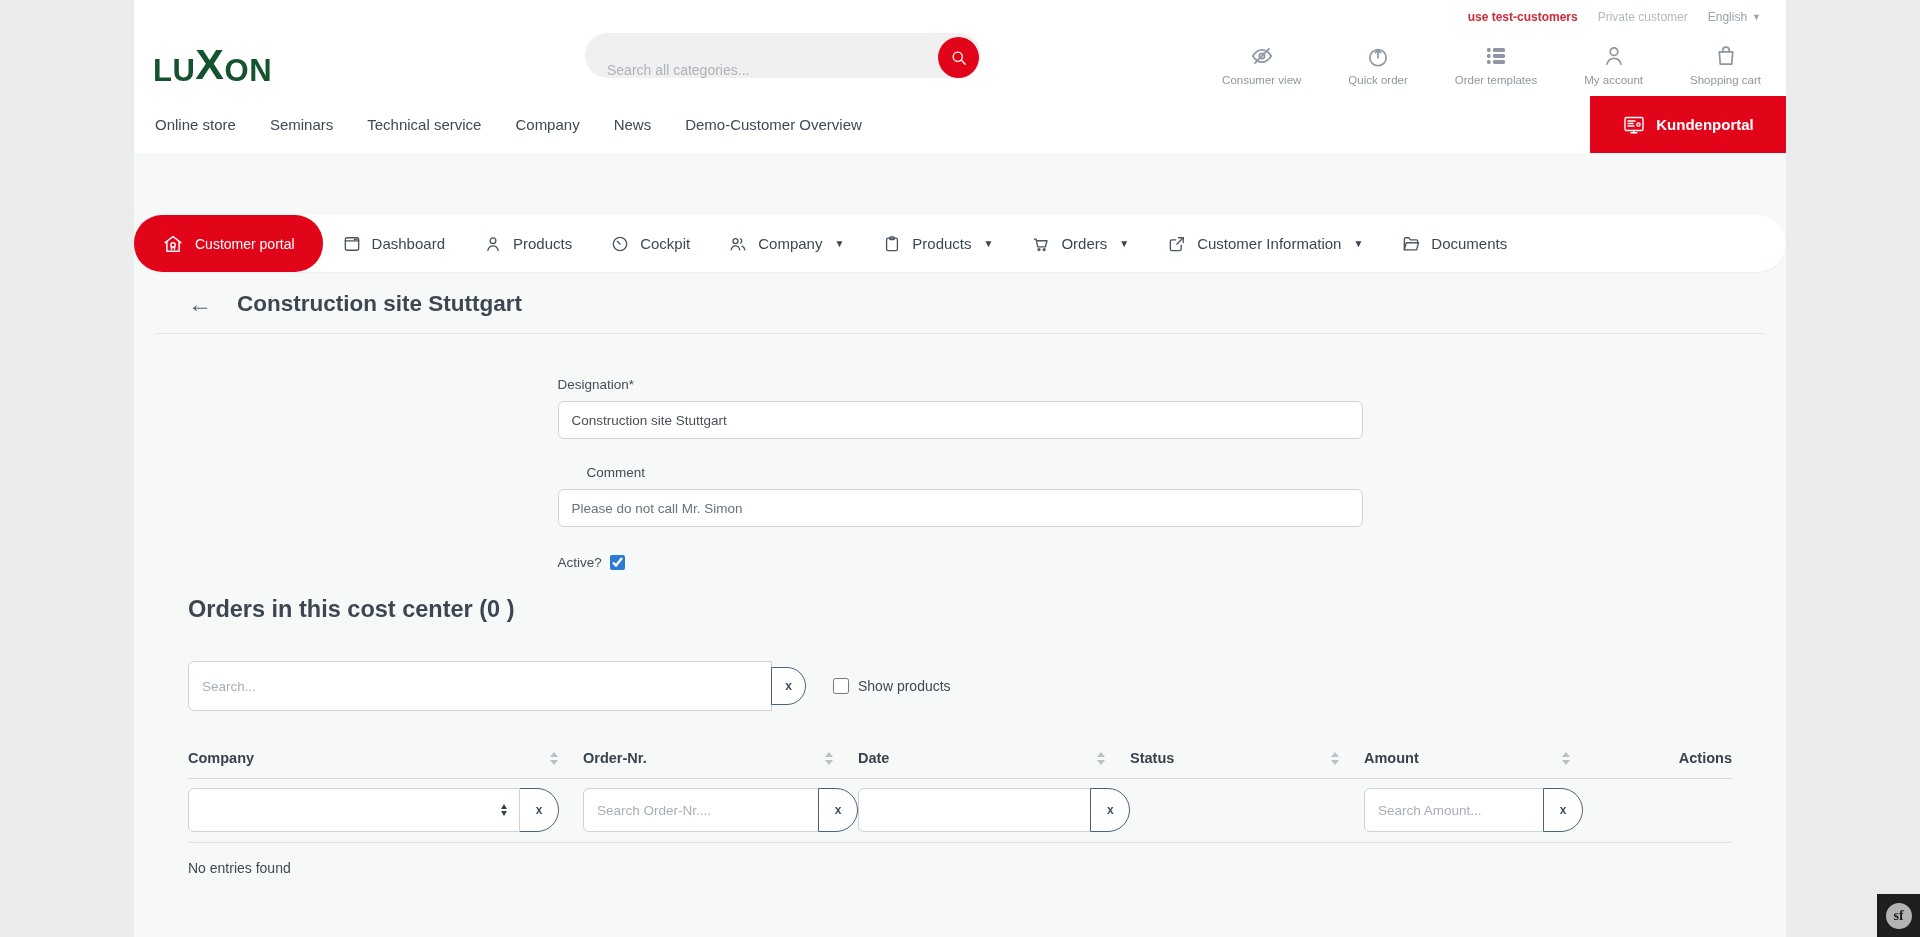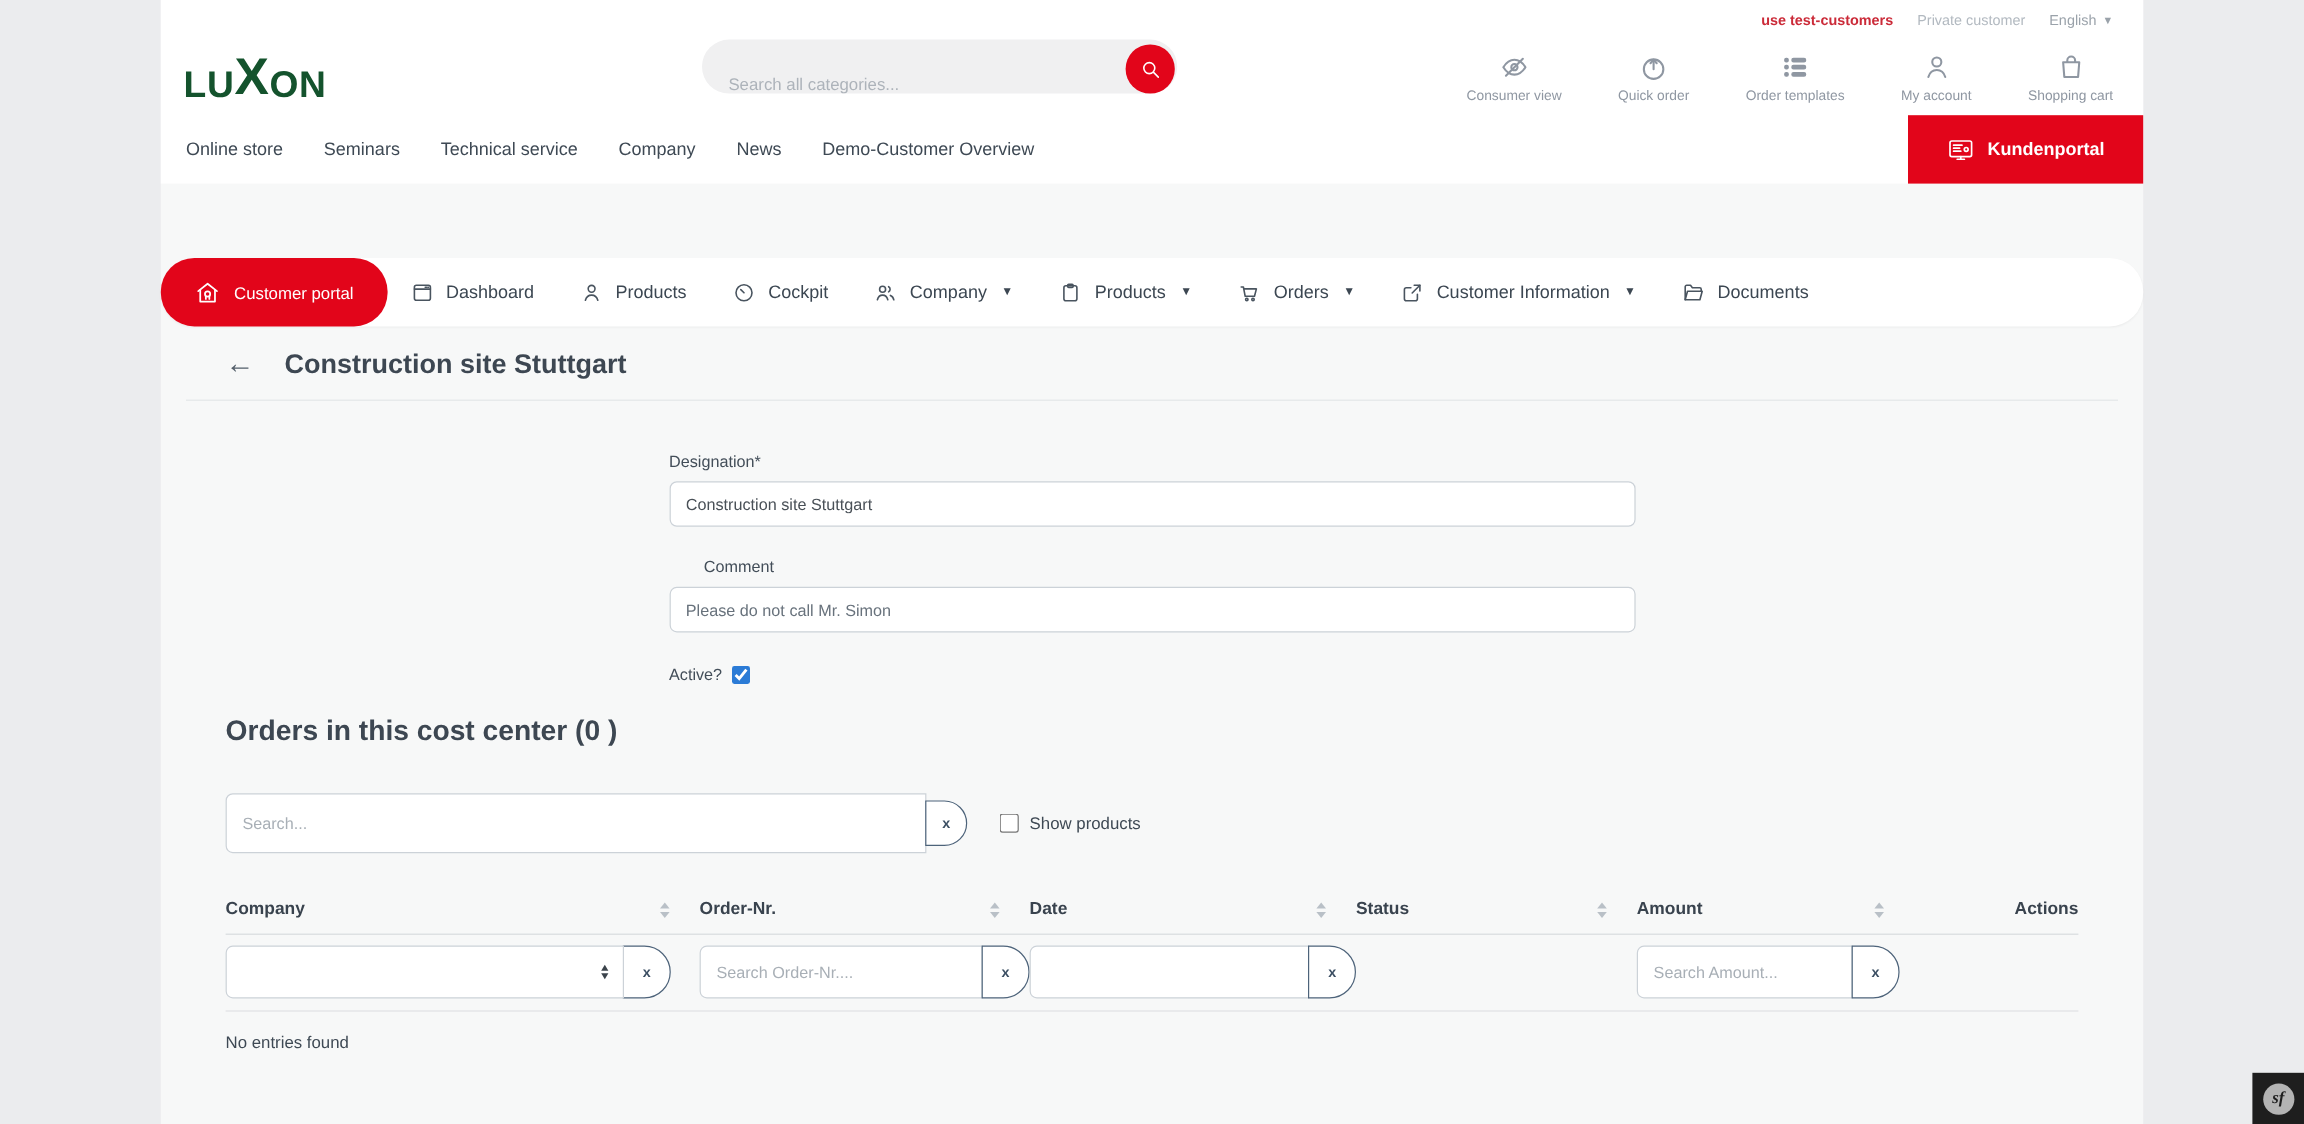--- a/index.html
+++ b/index.html
@@ -89,21 +89,21 @@
   .selectwrap .stepper { position:absolute; right:13px; top:50%; transform:translateY(-50%); display:flex; flex-direction:column; gap:2px; align-items:center; pointer-events:none; }
   .stepper .up { width:0; height:0; border-left:3.5px solid transparent; border-right:3.5px solid transparent; border-bottom:5px solid #3b434b; }
   .stepper .down { width:0; height:0; border-left:3.5px solid transparent; border-right:3.5px solid transparent; border-top:5px solid #3b434b; }
   .w252 { width:236px; }
   .w220 { width:180px; }
 
   .empty-row { padding:17px 0 20px; font-size:14px; color:#3e4954; }
 
   
   .sf-widget { position:fixed; right:calc((100vw - 1920px)/2); bottom:0; width:43px; height:43px; background:#1e1e1e; display:flex; align-items:center; justify-content:center; cursor:pointer; }
-  .sf-widget .disc { width:26px; height:26px; border-radius:50%; background:#b3b3b3; color:#1e1e1e; display:flex; align-items:center; justify-content:center; font-family:"Liberation Serif", serif; font-style:italic; font-weight:bold; font-size:14px; }
+  .sf-widget .disc { width:26px; height:26px; border-radius:50%; background:#b3b3b3; color:#1e1e1e; display:flex; align-items:center; justify-content:center; font-family:"Liberation Serif", serif; font-weight:bold; font-size:14px; }
 
   svg.ic { fill:none; stroke-width:1.6; stroke-linecap:round; stroke-linejoin:round; }
 </style>
 </head>
 <body>
 
 <div class="page">
 
   <div class="header-white">
 

